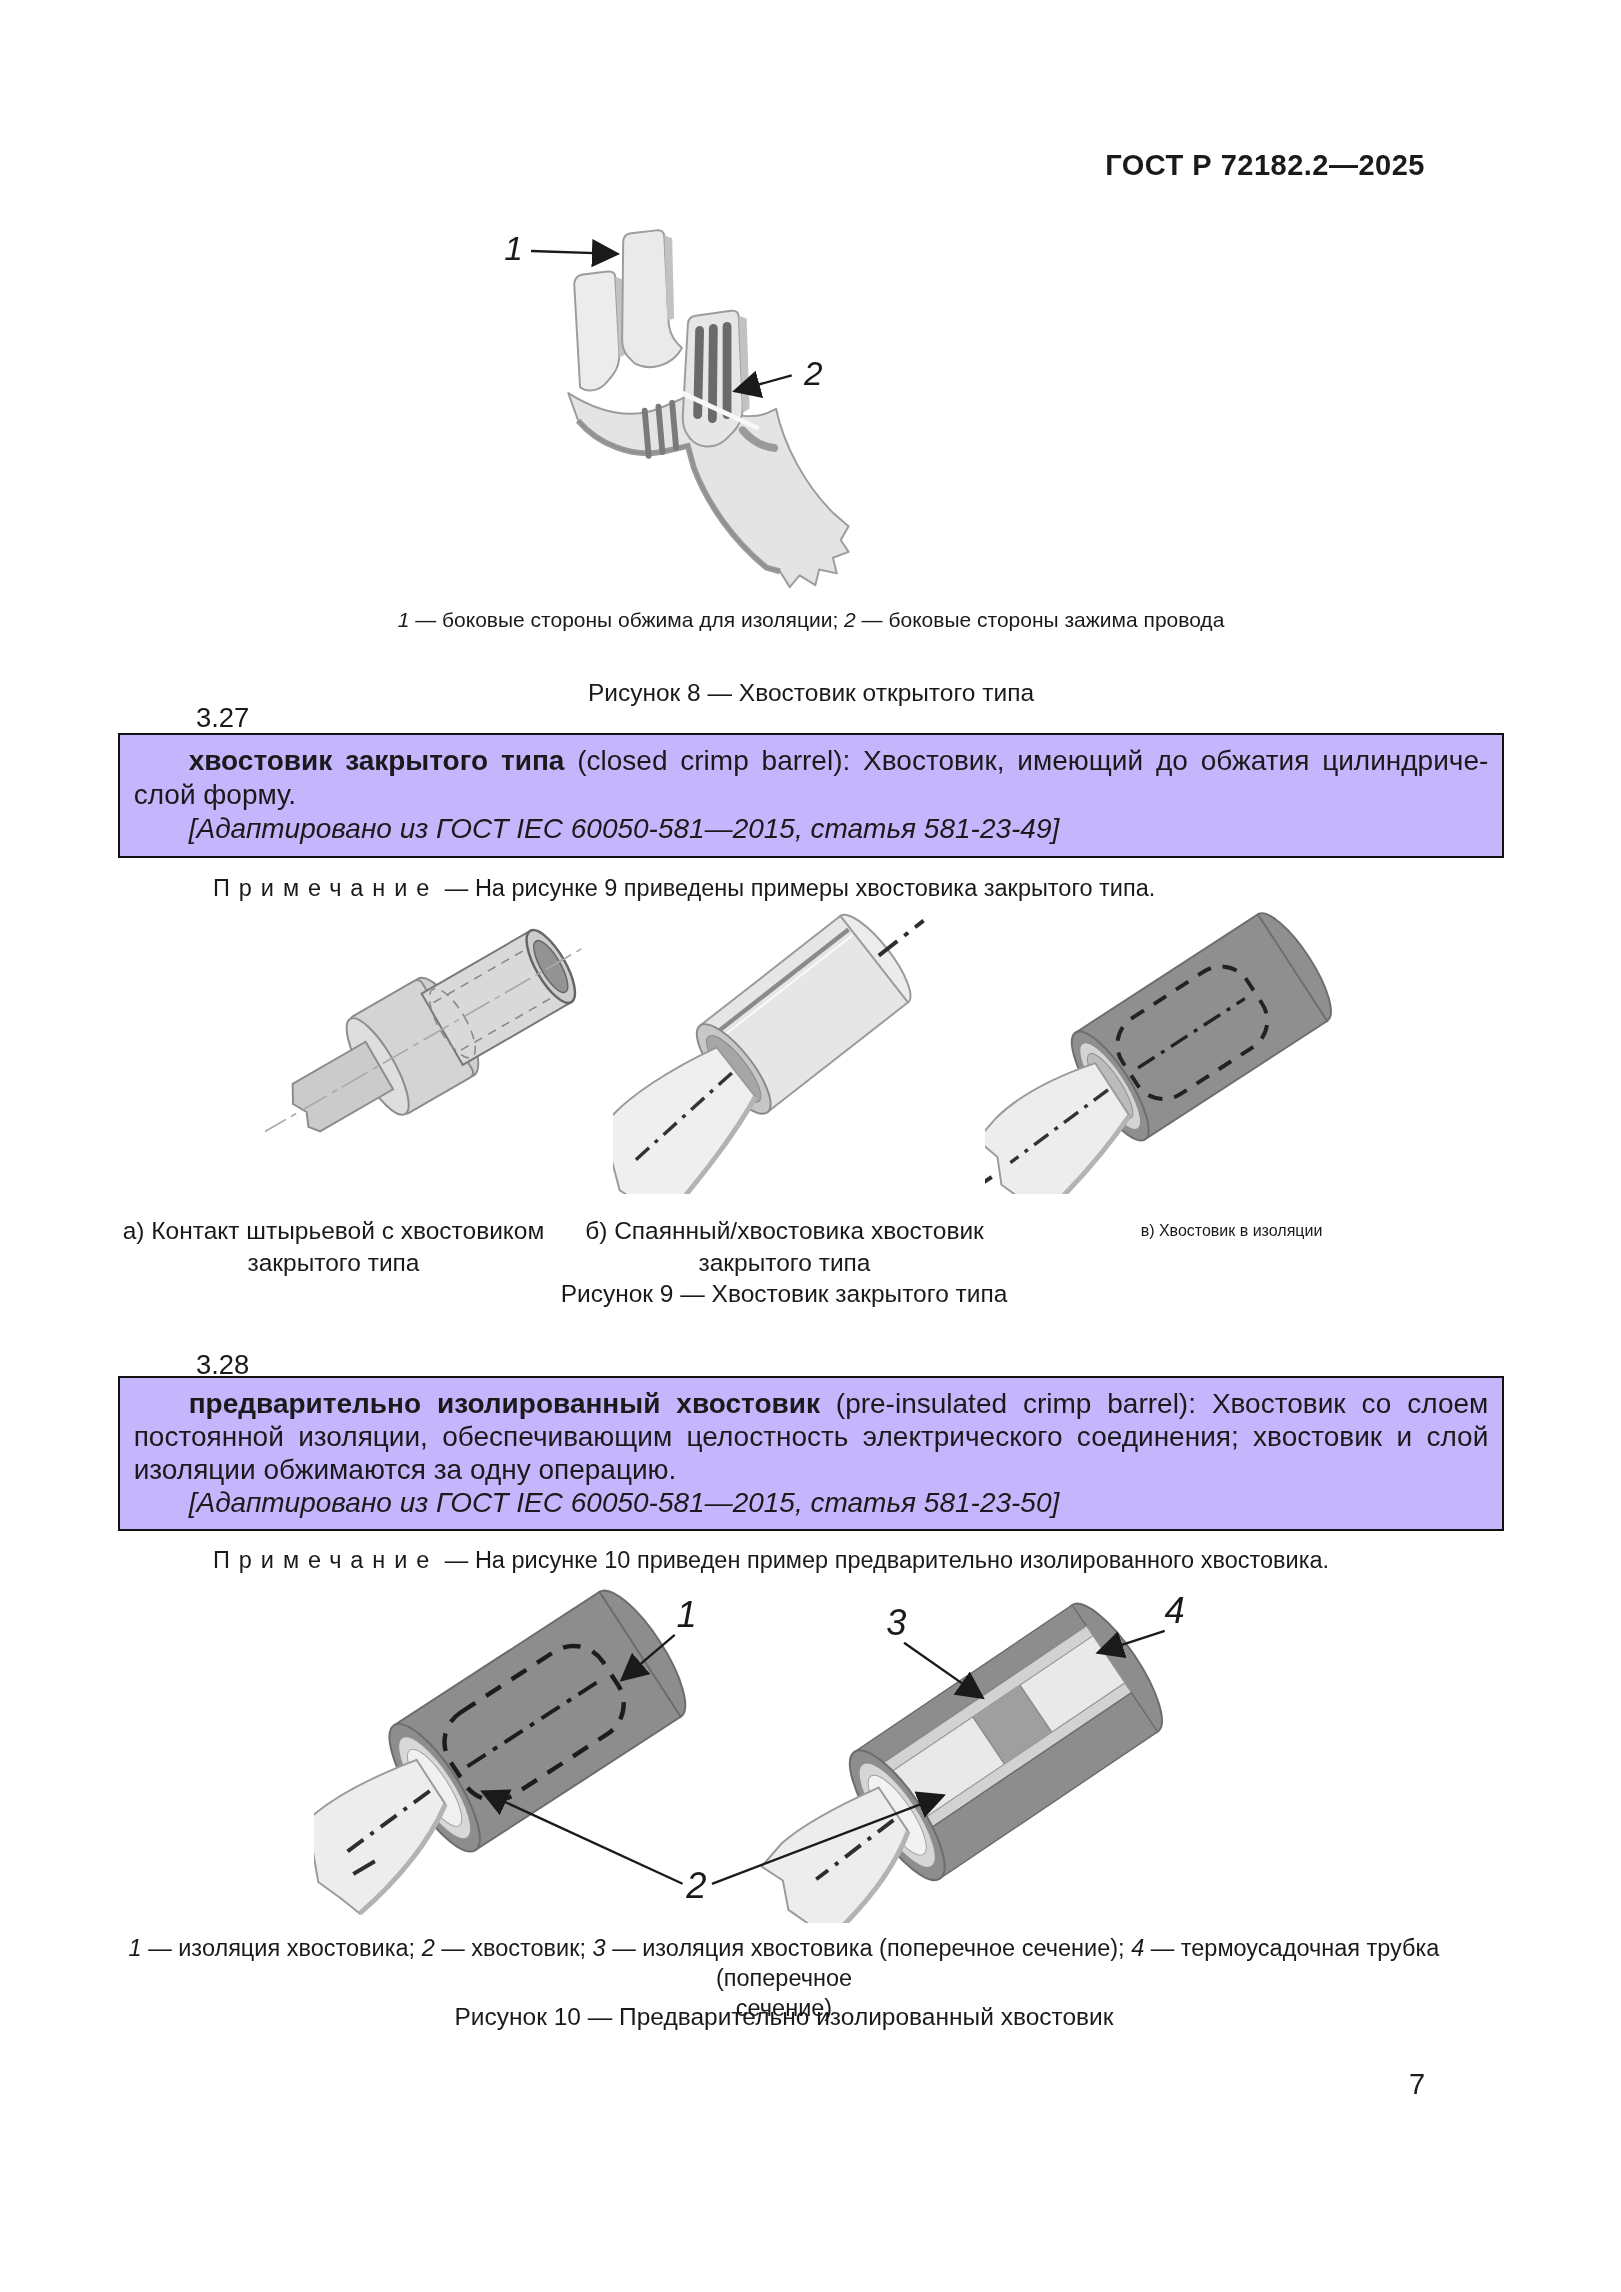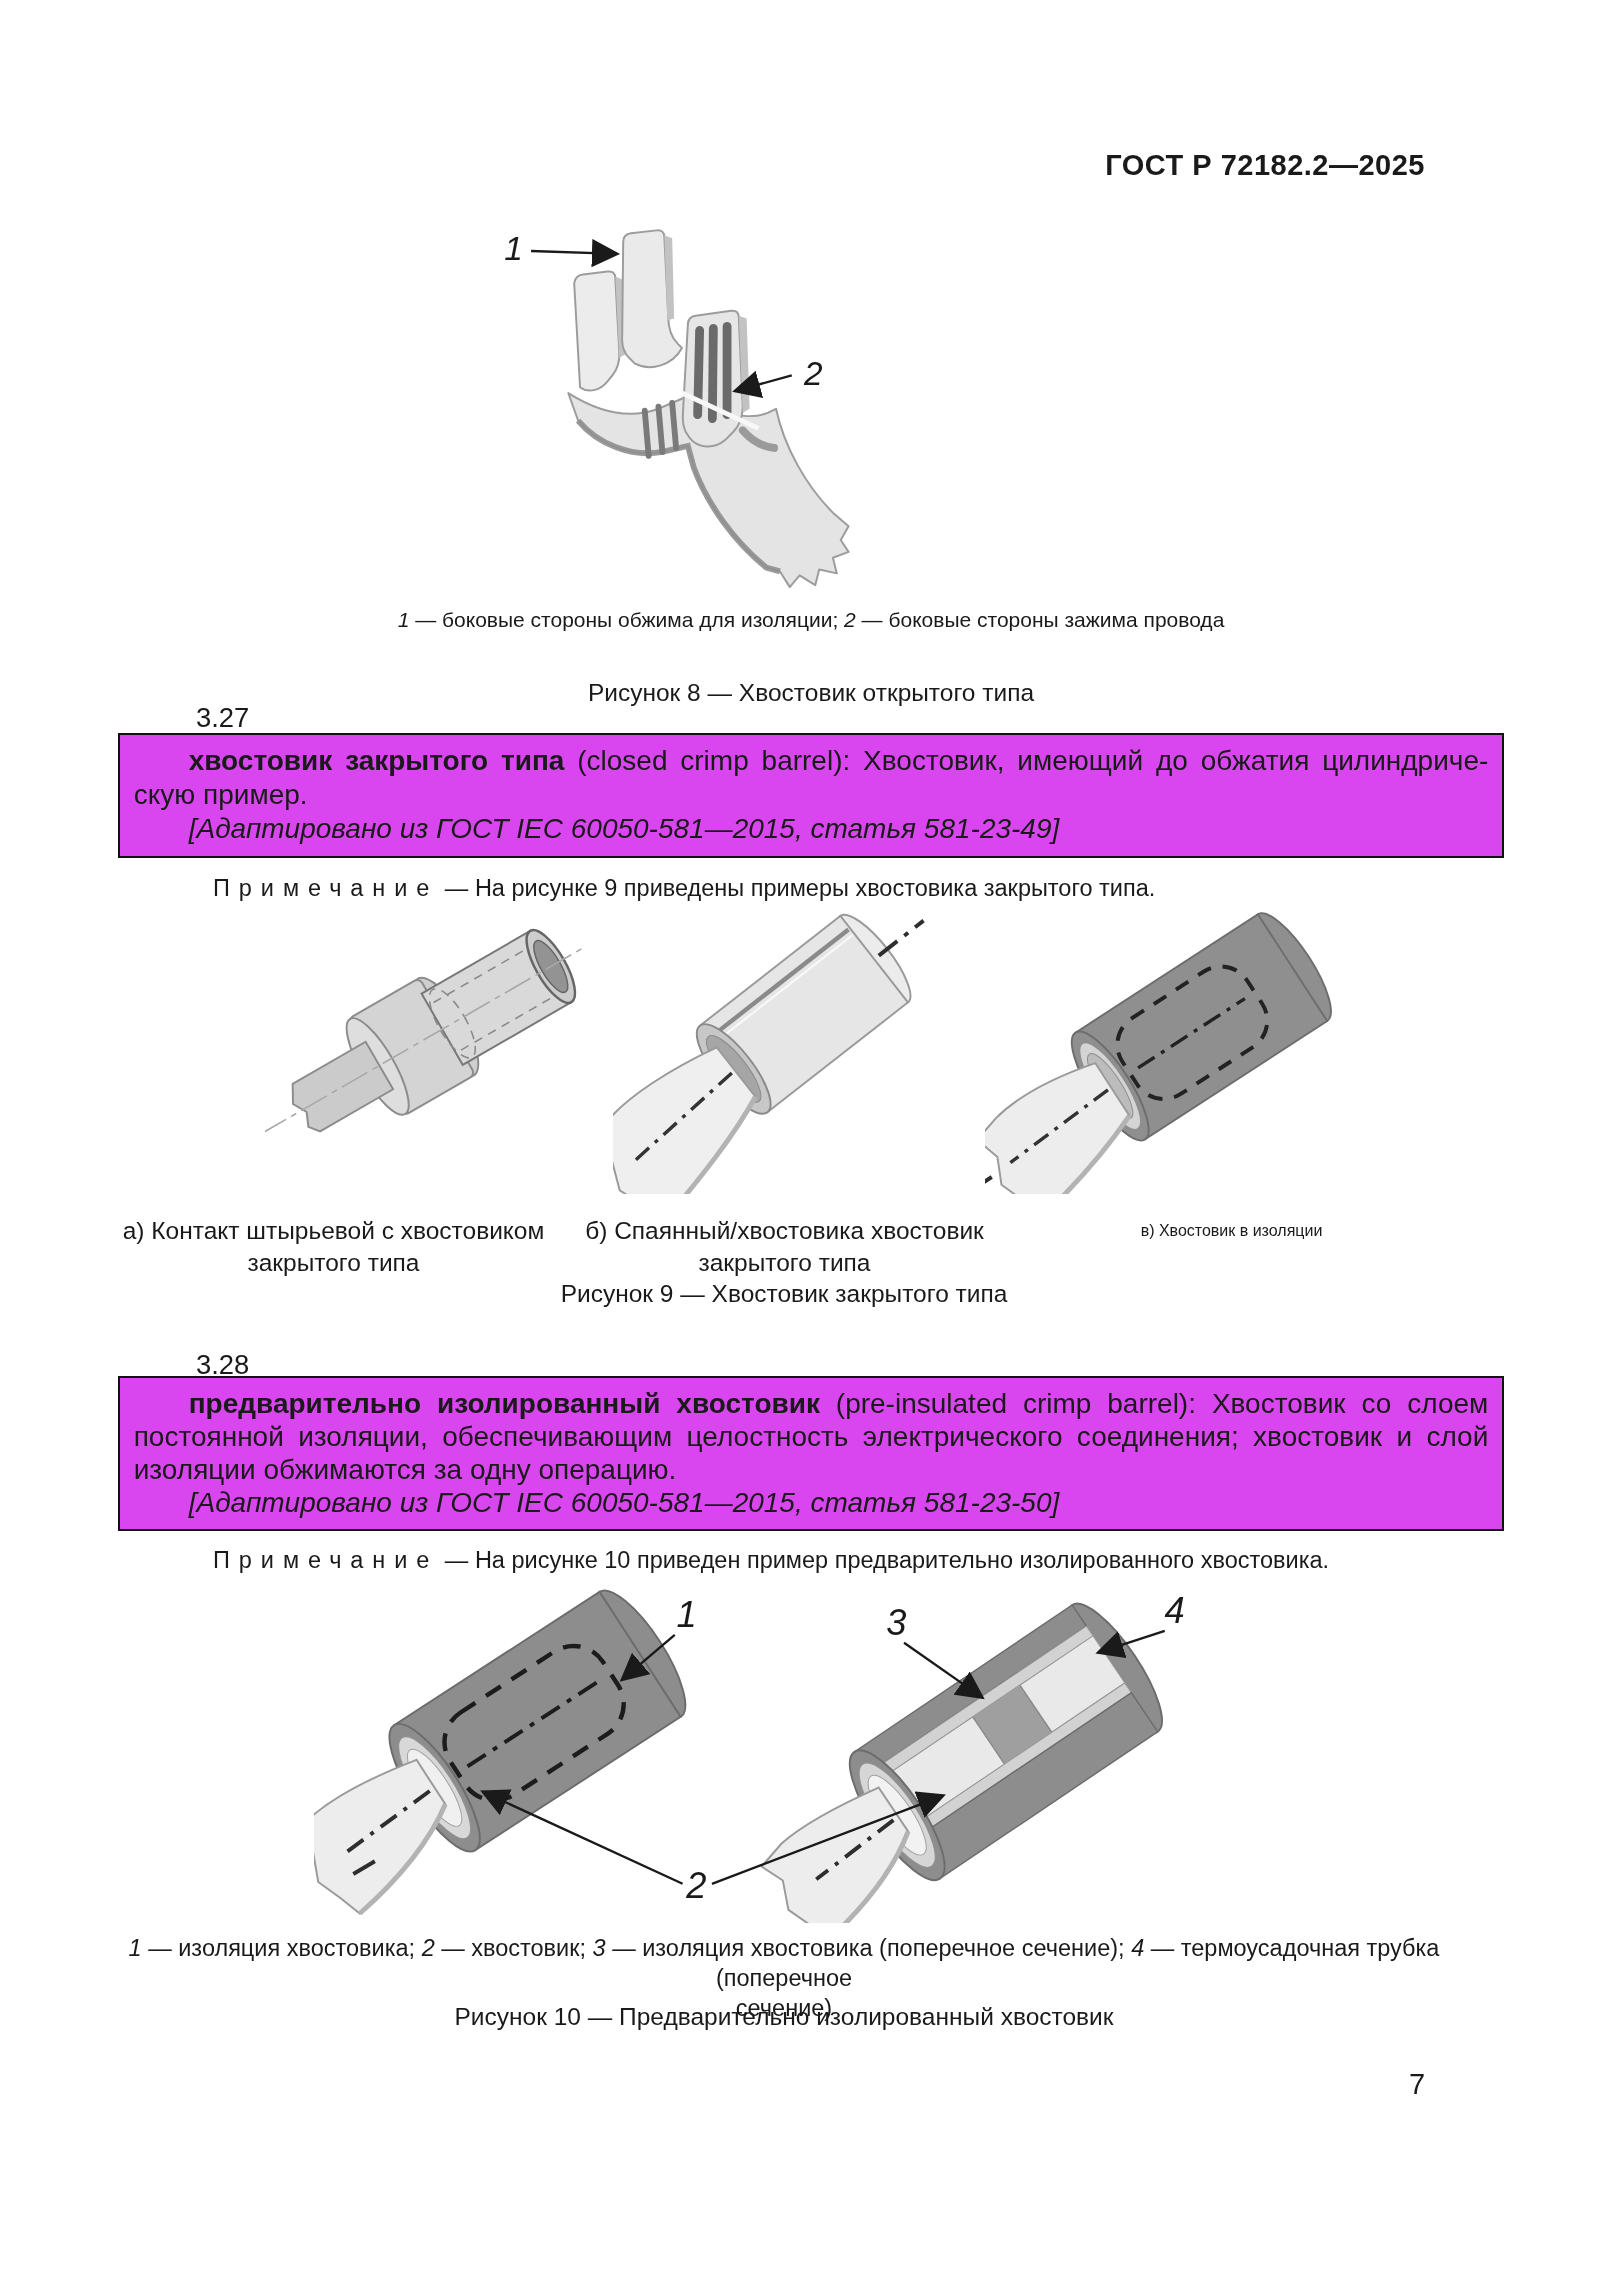--- a/index.html
+++ b/index.html
@@ -15,21 +15,21 @@
   }
   .cap { position:absolute; text-align:center; }
   .fig8cap { top:608px; left:118px; width:1386px; font-size:21px; }
   .fig8title { top:651px; left:118px; width:1386px; font-size:24.5px;margin-top:28px; }
   .it { font-style:italic; }
   .secnum { position:absolute; left:184px; font-size:27.4px;margin-left:12px; }
   .s327 { top:702px; }
   .s328 { top:1349px; }
   .defbox {
     position:absolute; left:118px; width:1386px; border:2.9px solid #111;
-    padding:8.8px 13.7px 9.8px 13.7px; font-size:28px; background:#d946ef;
+    padding:8.8px 13.7px 9.8px 13.7px; font-size:28px; background:#c4b5fd;
   }
   .box1 { top:733px; }
   .box2 { top:1376px; }
   .bl { line-height:34px; }
   .box2 .bl { line-height:33px; }
   .jfull { text-align:justify; text-align-last:justify; }
   .ind { text-indent:55px; }
   .note { position:absolute; left:184px; width:1319px; font-size:23.5px;margin-left:29px; }
   .note1 { top:875px; }
   .note2 { top:1547px; }
@@ -100,21 +100,21 @@
   </svg>
 
   <div class="cap fig8cap">
     <span class="it">1</span><span> — боковые стороны обжима для изоляции; </span><span class="it">2</span><span> — боковые стороны зажима провода</span>
   </div>
   <div class="cap fig8title">Рисунок 8 — Хвостовик открытого типа</div>
 
   <div class="secnum s327">3.27</div>
   <div class="defbox box1">
     <div class="bl jfull ind"><b>хвостовик закрытого типа</b><span> (closed crimp barrel): Хвостовик, имеющий до обжатия цилиндриче-</span></div>
-    <div class="bl">скую пример.</div>
+    <div class="bl">слой форму.</div>
     <div class="bl ind it">[Адаптировано из ГОСТ IEC 60050-581—2015, статья 581-23-49]</div>
   </div>
   <div class="note note1">
     <span class="notelabel">Примечание</span> <span>— На рисунке 9 приведены примеры хвостовика закрытого типа.</span>
   </div>
 
   <svg style="left:265px; top:894px;" width="343" height="294" viewBox="0 0 350 300">
     <g transform="rotate(-30 160 150)">
       <ellipse cx="188" cy="150" rx="20" ry="57" fill="#cfcfcf" stroke="#8c8c8c" stroke-width="2"></ellipse>
       <rect x="106" y="93" width="84" height="114" rx="6" fill="#d4d4d4" stroke="#8c8c8c" stroke-width="2"></rect>

